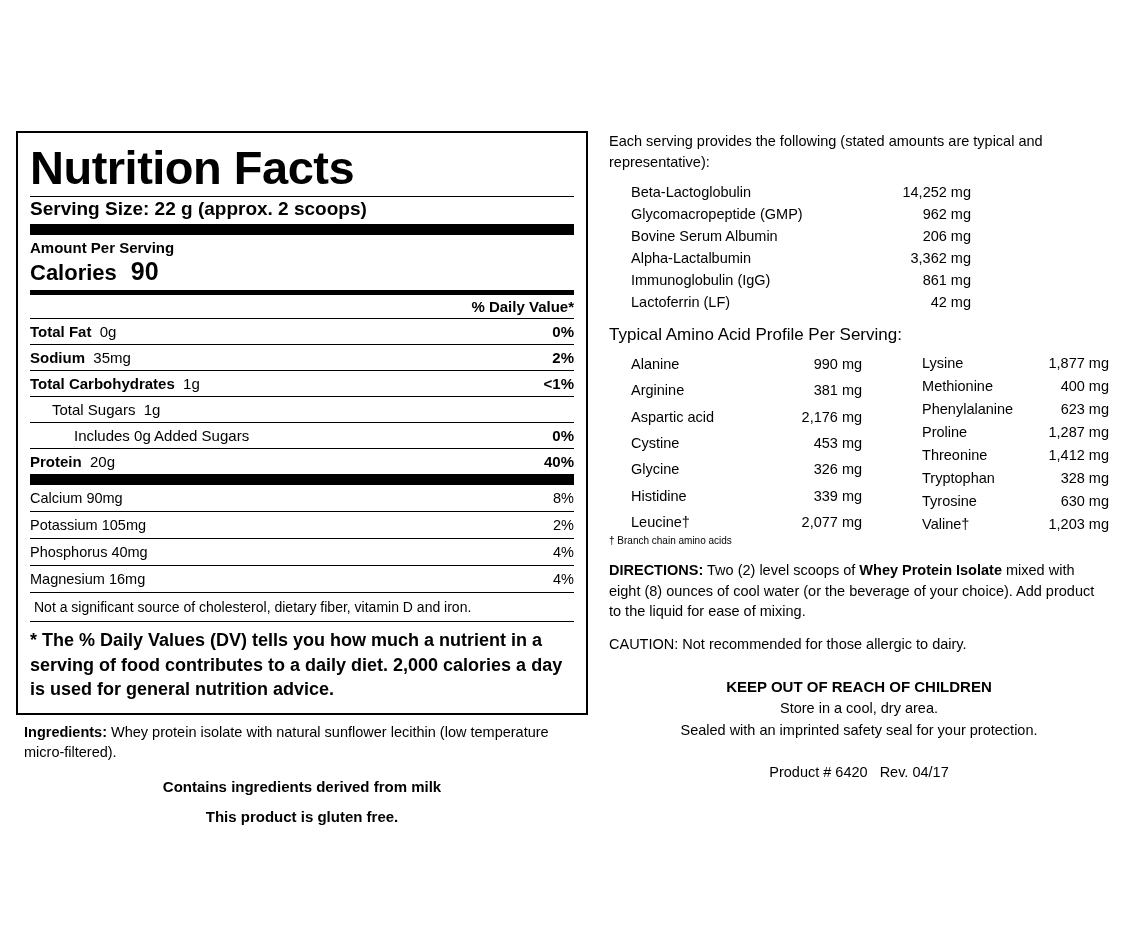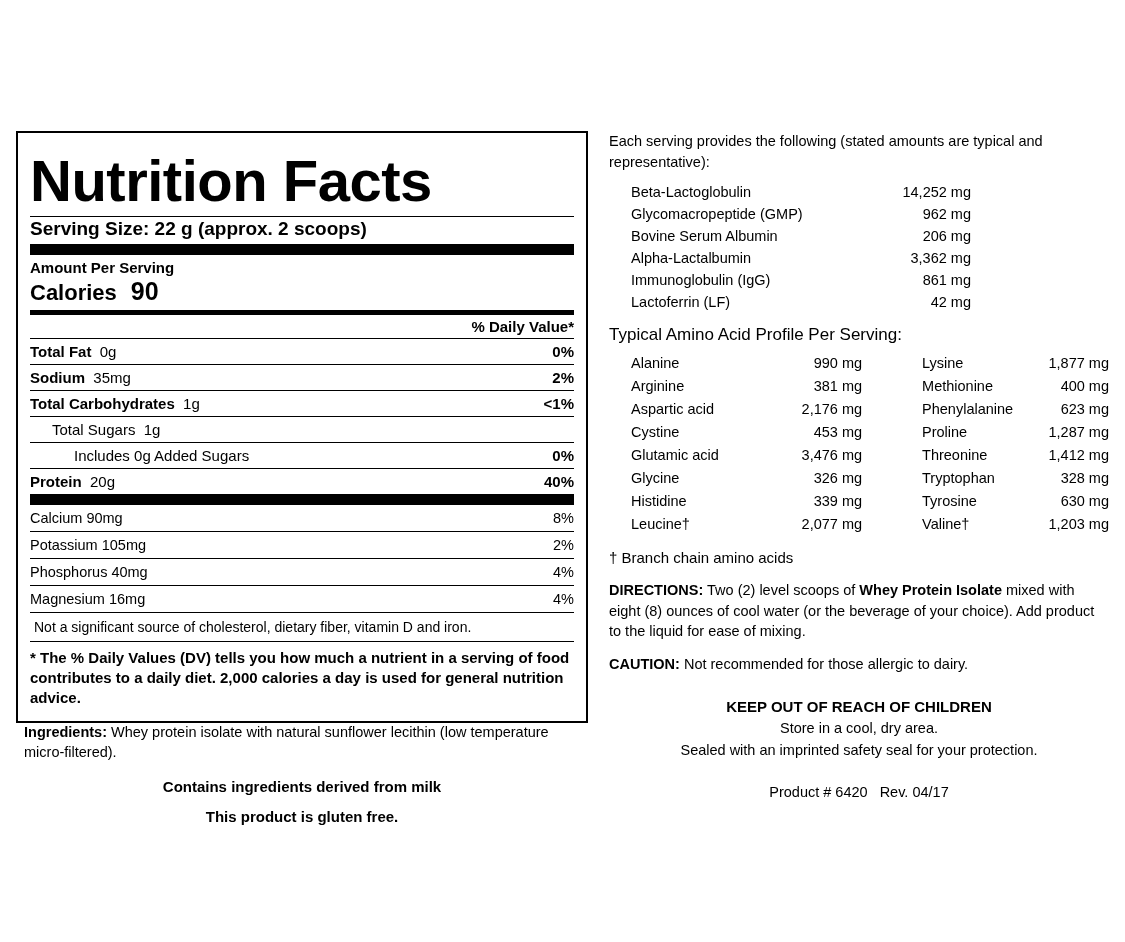--- a/index.html
+++ b/index.html
@@ -27,25 +27,25 @@
     position: absolute;
     left: 16px;
     top: 131px;
     width: 572px;
     border: 2px solid #000;
     box-sizing: border-box;
     padding: 8px 12px 10px 12px;
     background: #fff;
   }
   .nf-title {
-    font-size: 58px;
+    font-size: 47px;
     font-weight: bold;
     letter-spacing: -0.5px;
     line-height: 1.05;
-    margin: 10px 0 4px 0;
+    margin: 2px 0 4px 0;
   }
   .rule-med { border-bottom: 5px solid #000; }
   .rule-thick { border-bottom: 11px solid #000; }
   .rule-hair { border-bottom: 1px solid #000; }
 
   .servings {
     font-size: 14.5px;
     padding: 2px 0 3px 0;
   }
   .serving-size {
@@ -95,21 +95,21 @@
     display: flex;
     justify-content: space-between;
     font-size: 14.5px;
     padding: 5px 0 5px 0;
   }
   .note {
     font-size: 14px;
     padding: 6px 0 6px 4px;
   }
   .dv-foot {
-    font-size: 15px;
+    font-size: 18px;
     font-weight: bold;
     line-height: 1.35;
     padding: 6px 0 2px 0;
   }
 
   .ingredients {
     position: absolute;
     left: 24px;
     top: 722px;
     width: 540px;
@@ -168,34 +168,33 @@
   .aa-right { width: 212px; margin-left: 44px; }
   .aa-table td {
     font-size: 14.5px;
     padding: 3.5px 0;
   }
   .aa-table td.amt {
     text-align: right;
     white-space: nowrap;
   }
   .footnote {
-    font-size: 15px;
-    margin-top: 14px;
+    font-size: 10px;
   }
   .directions {
     font-size: 14.5px;
     line-height: 1.42;
     margin-top: 14px;
   }
   .directions b { font-weight: bold; }
   .caution {
     font-size: 14.5px;
     margin-top: 14px;
   }
-  .caution b { font-weight: bold; margin-top: 12px; }
+  .caution b { font-weight: normal; margin-top: 12px; }
   .keepout {
     text-align: center;
     margin-top: 24px;
     font-size: 14.5px;
     line-height: 1.5;
   }
   .keepout .hdr { font-weight: bold; font-size: 15px; }
   .product {
     text-align: center;
     margin-top: 22px;
@@ -337,24 +336,20 @@
         </tr>
         <tr>
           <td>Aspartic acid</td>
           <td class="amt">2,176 mg</td>
         </tr>
         <tr>
           <td>Cystine</td>
           <td class="amt">453 mg</td>
         </tr>
         <tr>
-          <td>Glutamic acid</td>
-          <td class="amt">3,476 mg</td>
-        </tr>
-        <tr>
           <td>Glycine</td>
           <td class="amt">326 mg</td>
         </tr>
         <tr>
           <td>Histidine</td>
           <td class="amt">339 mg</td>
         </tr>
         <tr>
           <td>Leucine†</td>
           <td class="amt">2,077 mg</td>

